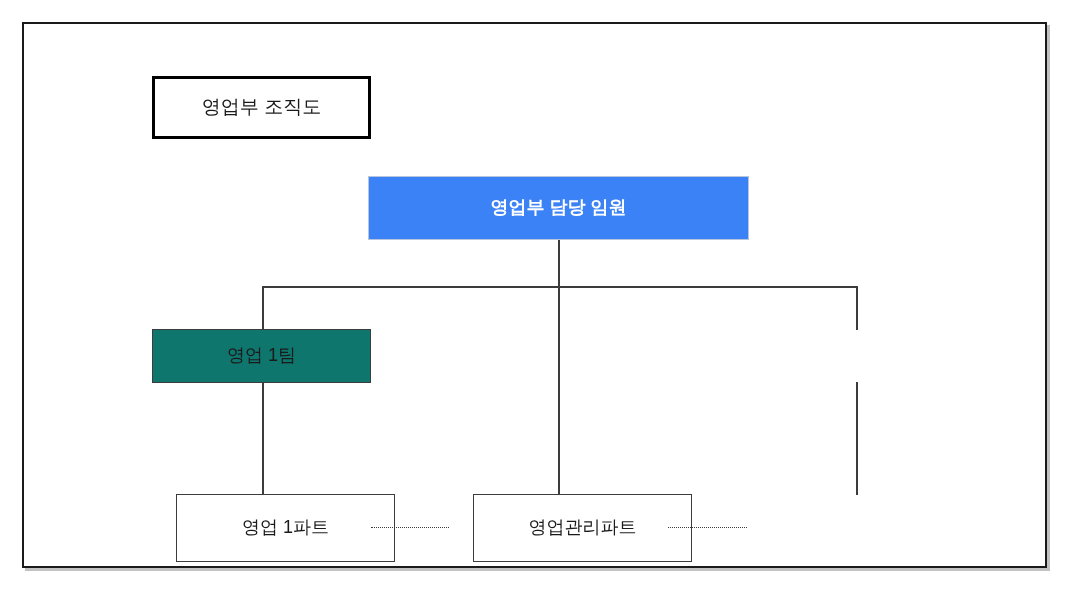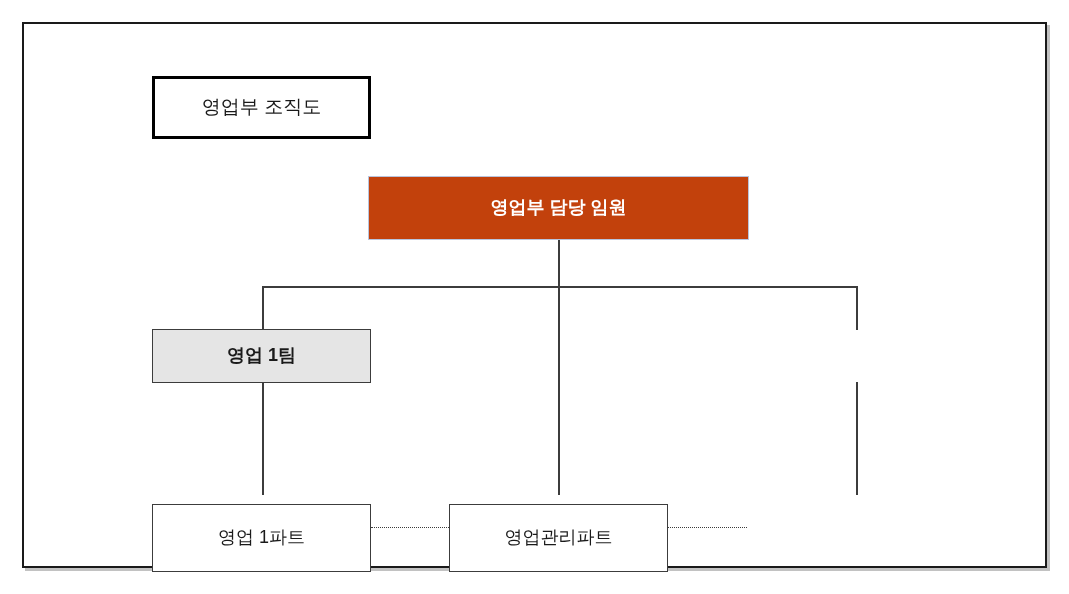--- a/index.html
+++ b/index.html
@@ -49,49 +49,50 @@
     color: #1a1a1a;
     font-size: 19px;
     font-weight: 400;
   }
   
   #exec-box {
     left: 344px;
     top: 152px;
     width: 381px;
     height: 64px;
-    background: #c2410c;
+    background: #3b82f6;
     border: 1px solid #b9c4dd;
     color: #ffffff;
     font-size: 18px;
     font-weight: bold;
   }
   
   .team-box {
     width: 219px;
     height: 54px;
     top: 305px;
-    background: #e5e5e5;
+    background: #0f766e;
     border: 1.5px solid #3c3c3c;
     color: #1a1a1a;
     font-size: 18px;
-    font-weight: 700;
+    font-weight: 400;
   }
   #team-1-box { left: 128px; }
   #team-2-box { left: 723px; }
   
   .part-box {
     width: 219px;
     height: 68px;
-    top: 480px;
+    top: 470px;
     background: #ffffff;
     border: 1.5px solid #3c3c3c;
     color: #1a1a1a;
     font-size: 18px;
     font-weight: 400;
+    margin-left: 24px;
   }
   #part-1-box { left: 128px; }
   #part-mgmt-box { left: 425px; }
   #part-2-box { left: 723px; }
 
   
   .conn {
     position: absolute;
     background: #3c3c3c;
   }

